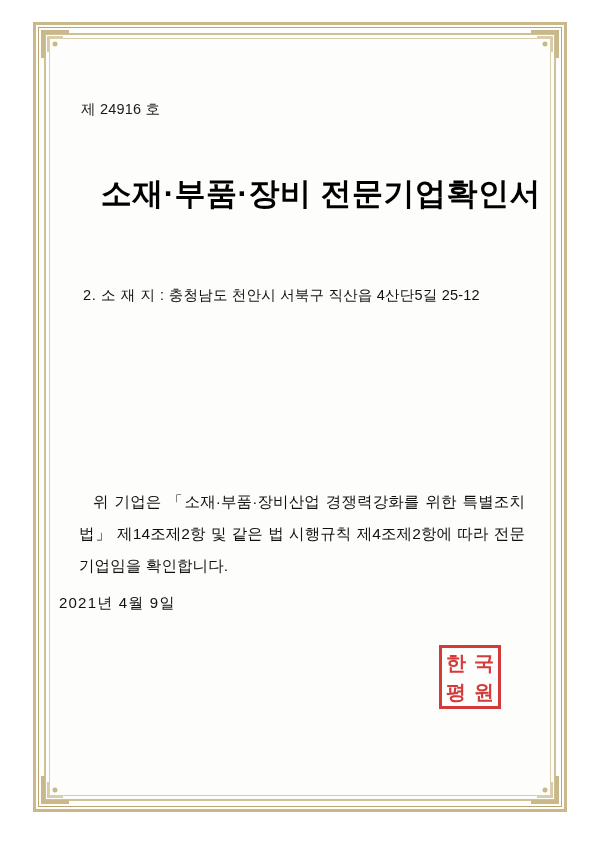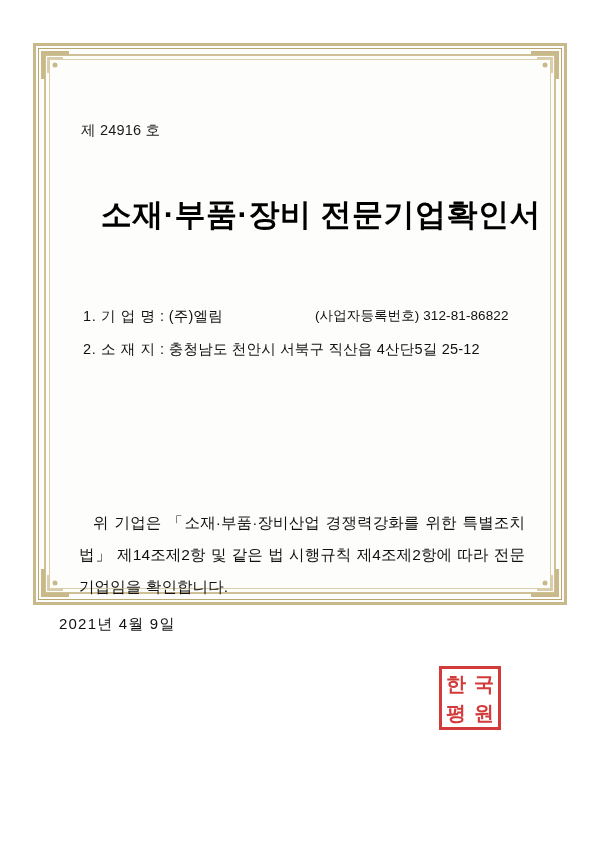--- a/index.html
+++ b/index.html
@@ -12,23 +12,23 @@
     height: 850px;
     font-family: "Liberation Sans", sans-serif;
     color: #111111;
     overflow: hidden;
   }
 
   
   .certificate {
     position: absolute;
     left: 33px;
-    top: 43px;
+    top: 22px;
     width: 534px;
-    height: 562px;
+    height: 790px;
     box-sizing: border-box;
     background: #fdfdfb;
   }
 
   
   .border-outer {
     position: absolute;
     inset: 0;
     border: 3px solid #c9b98a;
     box-sizing: border-box;
@@ -223,25 +223,20 @@
   </div>
 
   <div class="content">
 
     <div class="doc-number">제 24916 호</div>
 
     <div class="title">소재·부품·장비 전문기업확인서</div>
 
     <div class="fields">
 
-      <div class="field-row">
-        <span class="f-label">1. 기 업 명 :</span>
-        <span class="f-value">(주)엘림</span>
-        <span class="biz-no">(사업자등록번호) 312-81-86822</span>
-      </div>
 
 
       <div class="field-row">
         <span class="f-label">2. 소 재 지 :</span>
         <span class="f-value">충청남도 천안시 서북구 직산읍 4산단5길 25-12</span>
       </div>
 
 
     </div>
 

